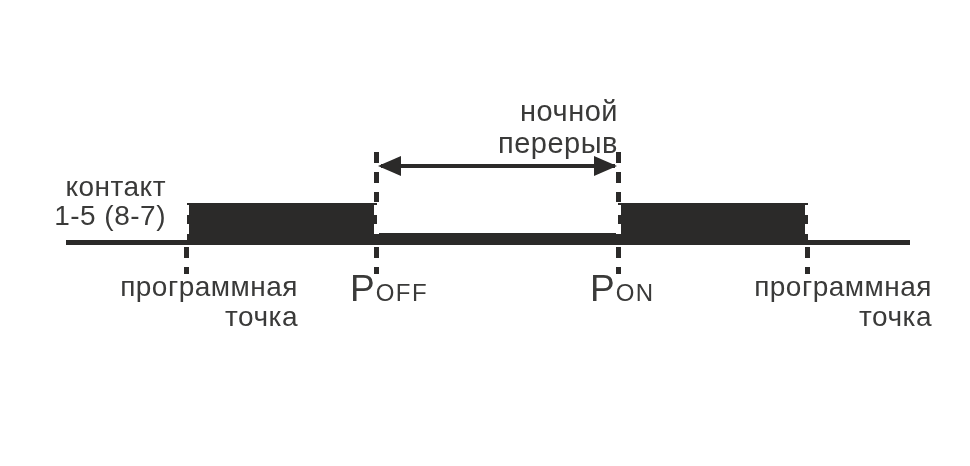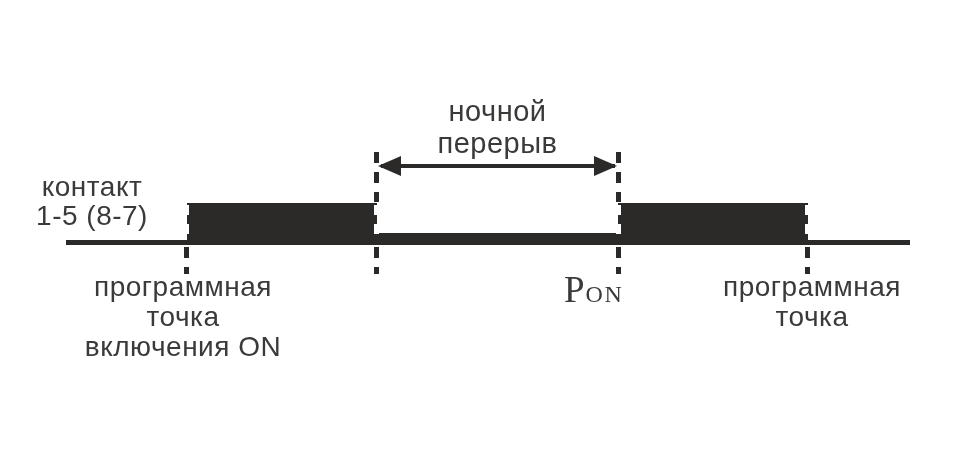--- a/index.html
+++ b/index.html
@@ -11,30 +11,30 @@
   .stage{
     position:relative;
     width:970px;height:466px;
     background:var(--bg);
     margin:0 auto;
     overflow:hidden;
     font-family:"Liberation Sans", sans-serif;
     color:var(--text);
   }
   
-  .lbl{position:absolute;text-align:center;font-size:28px;line-height:30px;letter-spacing:0.5px;}
+  .lbl{position:absolute;text-align:right;font-size:28px;line-height:30px;letter-spacing:0.5px;}
   .title{left:377px;top:95px;width:241px;font-size:29px;line-height:32px;}
   .contact{left:18px;top:172px;width:148px;line-height:29px;}
   .pt-left{left:68px;top:272px;width:230px;}
   .pt-right{left:692px;top:272px;width:240px;}
   .pmark{position:absolute;top:268px;white-space:nowrap;}
   .pmark .big{font-size:37px;letter-spacing:1px;}
   .pmark .small{font-size:24px;letter-spacing:1.5px;}
   .pmark-poff{left:350px;}
-  .pmark-pon{left:564px;font-family:Liberation Serif, serif;}
+  .pmark-pon{left:590px;}
   
   .baseline{position:absolute;left:66px;top:240px;width:844px;height:5px;background:var(--ink);}
   .bar{position:absolute;top:203px;height:42px;background:var(--ink);}
   .bar1{left:187px;width:190px;}
   .bar2{left:618px;width:190px;}
   .lowseg{position:absolute;left:377px;top:233px;width:241px;height:12px;background:var(--ink);}
   
   .vdash{position:absolute;width:5px;
     background:repeating-linear-gradient(to bottom, var(--ink) 0 11px, transparent 11px 20px);}
   .vdash-w{position:absolute;width:5px;
@@ -81,28 +81,30 @@
   <div class="vdash   dx-pon seg-bot"></div>
 
   <div class="vdash-w dx-off seg-mid"></div>
   <div class="vdash   dx-off seg-bot"></div>
 
   <div class="lbl contact">
     <div>контакт</div>
     <div>1-5 (8-7)</div>
   </div>
 
+  <div class="pmark pmark-poff">
+    <span class="big">P</span><span class="small">OFF</span>
+  </div>
   <div class="pmark pmark-pon">
     <span class="big">P</span><span class="small">ON</span>
   </div>
 
   <div class="lbl pt-left">
     <div>программная</div>
     <div>точка</div>
-    <div>включения ON</div>
   </div>
 
   <div class="lbl pt-right">
     <div>программная</div>
     <div>точка</div>
   </div>
 
 </div>
 
 </body></html>

